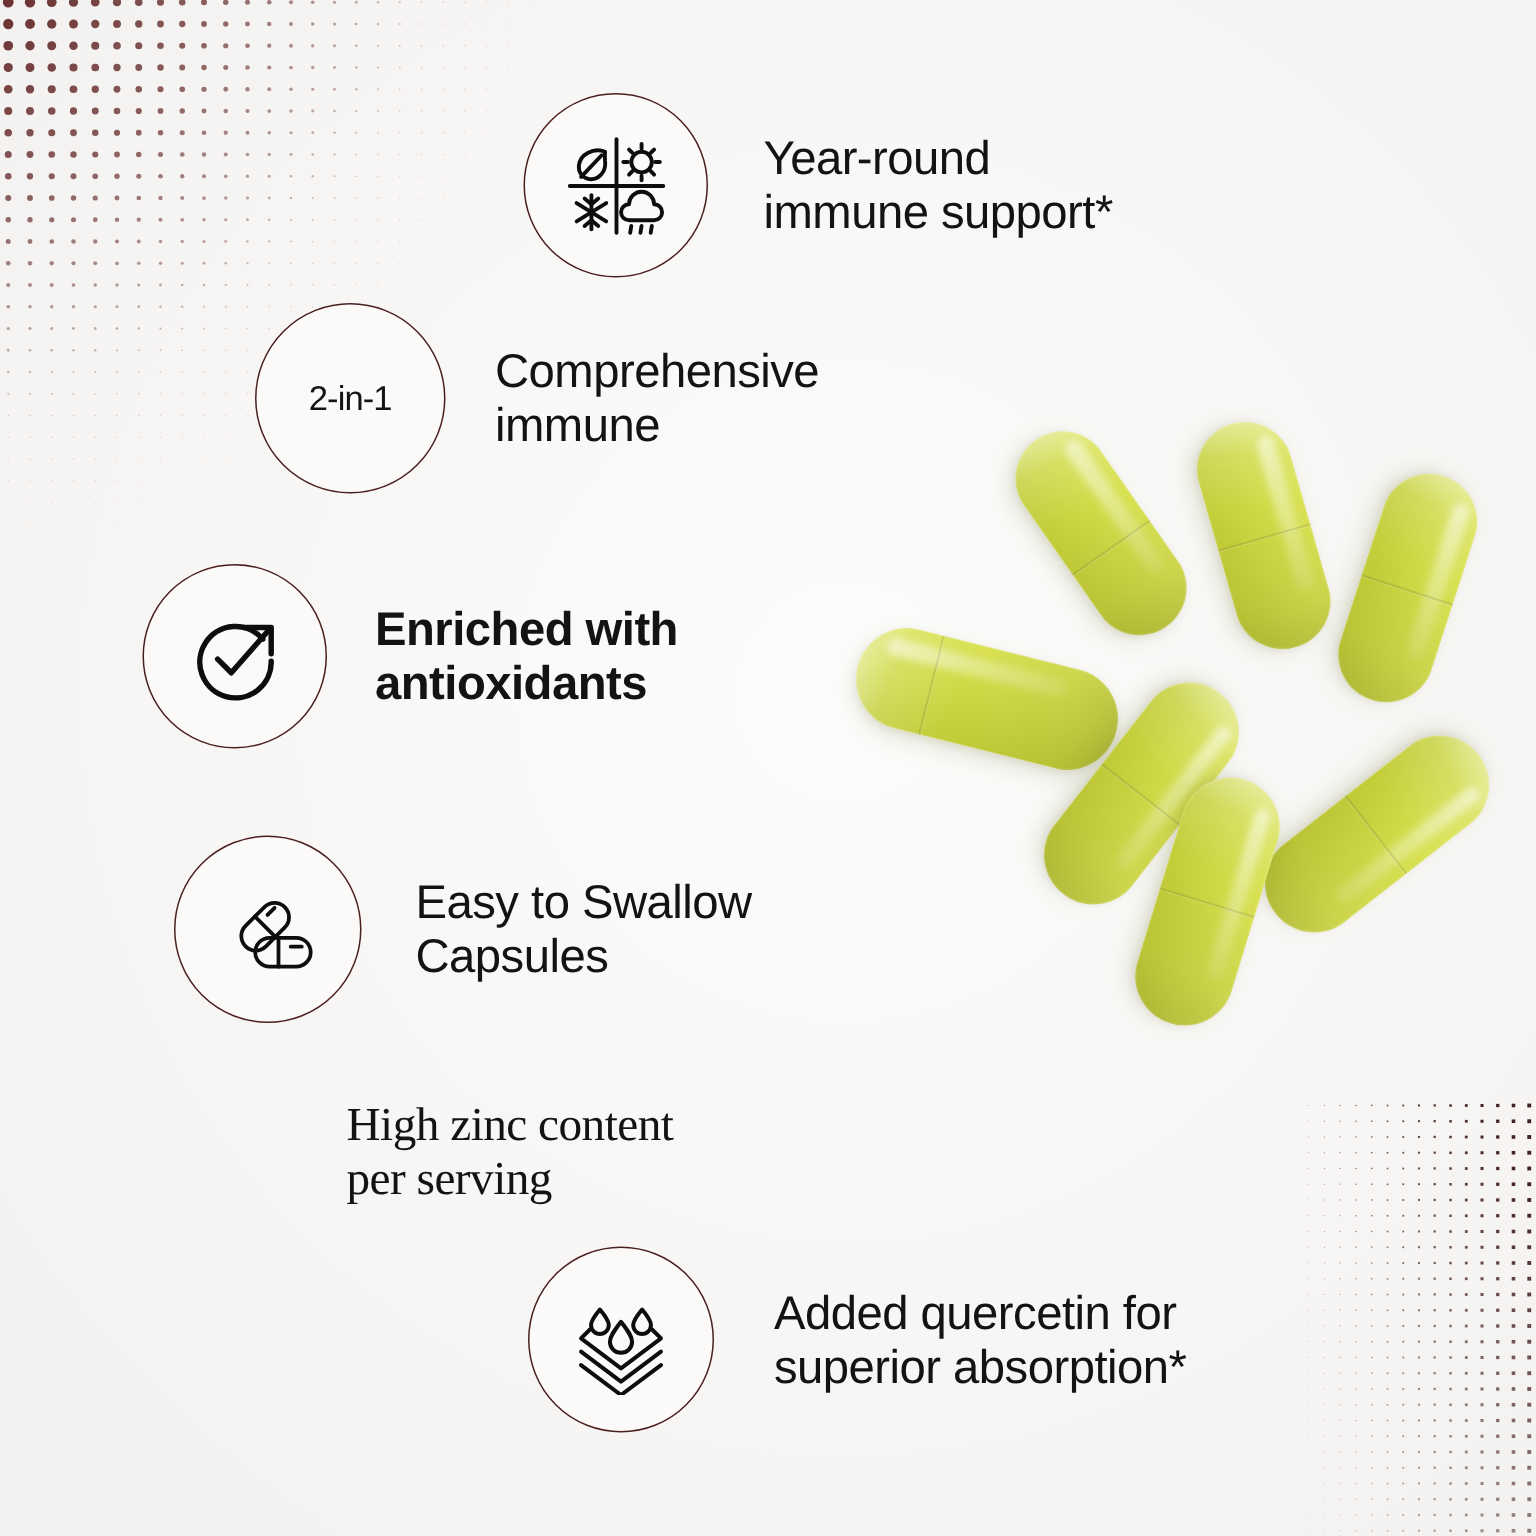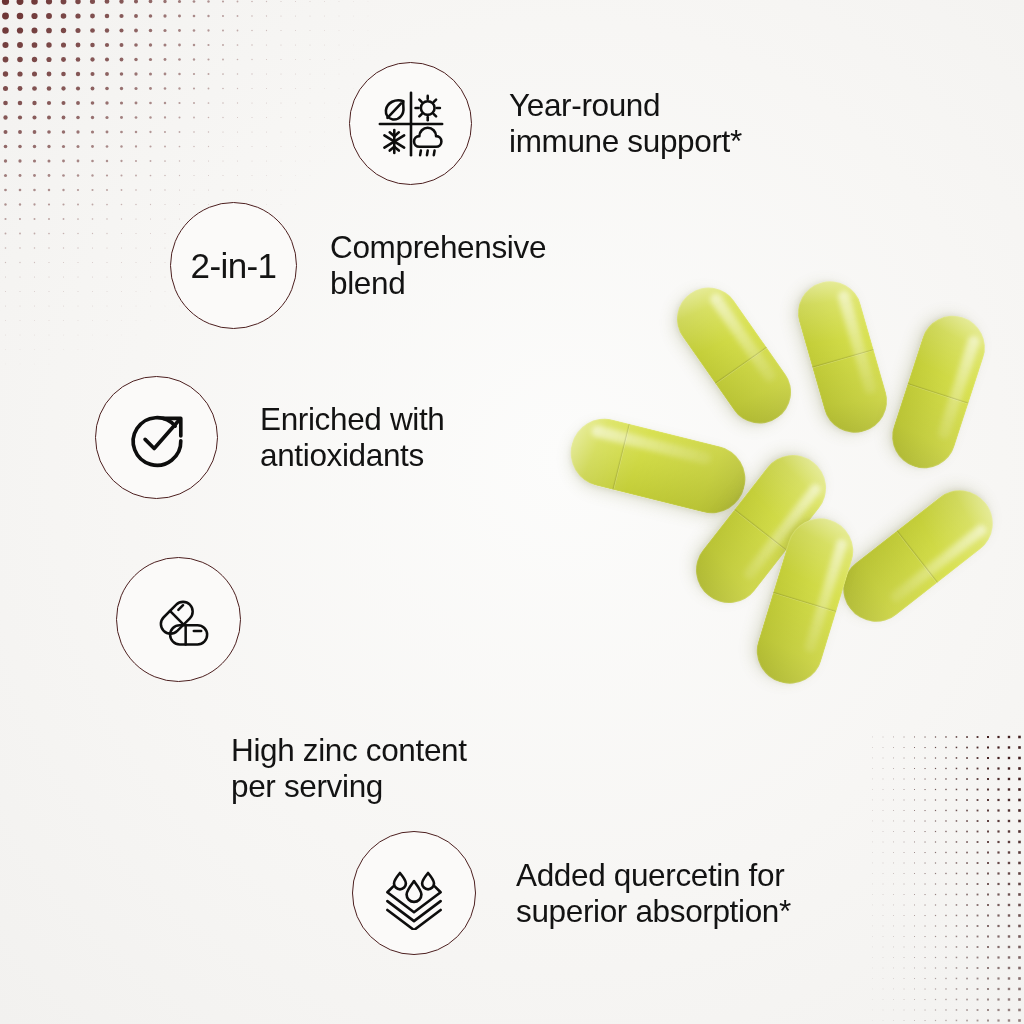--- a/index.html
+++ b/index.html
@@ -26,21 +26,21 @@
   .badge{
     border:1.6px solid #4c1f1f;
     border-radius:50%;
     background:#fbfaf9;
     display:flex;align-items:center;justify-content:center;
     flex:none;
     box-sizing:border-box;
   }
   .badge svg{display:block;}
   .badge-text{
-    font-size:35px;font-weight:400;color:#141414;
+    font-size:23px;font-weight:400;color:#141414;
     letter-spacing:-0.6px;
     line-height:1;
   }
   .label{
     color:#131313;
     font-size:31.5px;
     line-height:36px;
     letter-spacing:-0.35px;
     white-space:pre-line;
     font-weight:400;
@@ -50,29 +50,29 @@
   #feature-0{left:349px;top:62px;}
   #feature-0 .badge{width:123px;height:123px;}
   #feature-0 .label{margin-left:37px;margin-top:-2px;}
 
   #feature-1{left:170px;top:202px;}
   #feature-1 .badge{width:127px;height:127px;}
   #feature-1 .label{margin-left:33px;margin-top:-1px;}
 
   #feature-2{left:95px;top:376px;}
   #feature-2 .badge{width:123px;height:123px;}
-  #feature-2 .label{margin-left:42px;margin-top:-1px;}
+  #feature-2 .label{margin-left:32px;margin-top:-1px;font-weight:bold;}
 
   #feature-3{left:116px;top:557px;}
   #feature-3 .badge{width:125px;height:125px;}
   #feature-3 .label{margin-left:36px;margin-top:-1px;}
 
   #feature-4{left:191px;top:733px;}
   #feature-4 .badge{width:124px;height:124px;}
-  #feature-4 .label{margin-left:40px;margin-top:-1px;}
+  #feature-4 .label{margin-left:40px;margin-top:-1px;font-family:Liberation Serif, serif;}
 
   #feature-5{left:352px;top:831px;}
   #feature-5 .badge{width:124px;height:124px;}
   #feature-5 .label{margin-left:40px;margin-top:-1px;}
 
   
   #capsule-cluster{position:absolute;left:560px;top:300px;width:464px;height:430px;}
   .capsule{
     position:absolute;
     border-radius:999px;
@@ -1517,21 +1517,21 @@
     </div>
     <div class="label">Year-round
 immune support*</div>
   </div>
 
   <div class="feature" id="feature-1">
     <div class="badge">
       <span class="badge-text">2-in-1</span>
     </div>
     <div class="label">Comprehensive
-blend</div>
+immune</div>
   </div>
 
   <div class="feature" id="feature-2">
     <div class="badge">
       <svg viewBox="0 0 100 100" width="70" height="70" fill="none" stroke="#0d0d0d" stroke-width="5.2" stroke-linecap="round" stroke-linejoin="round">
         <path d="M76 33a34 34 0 1 0 8 21"></path>
         <polyline points="33,52 46,65 82,24"></polyline>
         <polyline points="59,22 84,22 84,47"></polyline>
       </svg>
     </div>
@@ -1547,20 +1547,22 @@
         <line x1="59" y1="57" x2="59" y2="83"></line>
         <line x1="70" y1="65" x2="80" y2="65"></line>
 
         <g transform="rotate(-45 47 47)">
           <rect x="22" y="34" width="50" height="26" rx="13"></rect>
           <line x1="47" y1="34" x2="47" y2="60"></line>
           <line x1="56" y1="41" x2="65" y2="41"></line>
         </g>
       </svg>
     </div>
+    <div class="label">Easy to Swallow
+Capsules</div>
   </div>
 
   <div class="feature" id="feature-4">
     <div class="label">High zinc content
 per serving</div>
   </div>
 
   <div class="feature" id="feature-5">
     <div class="badge">
       <svg viewBox="0 0 100 100" width="74" height="74" fill="none" stroke="#0d0d0d" stroke-width="3.6" stroke-linecap="round" stroke-linejoin="round">

